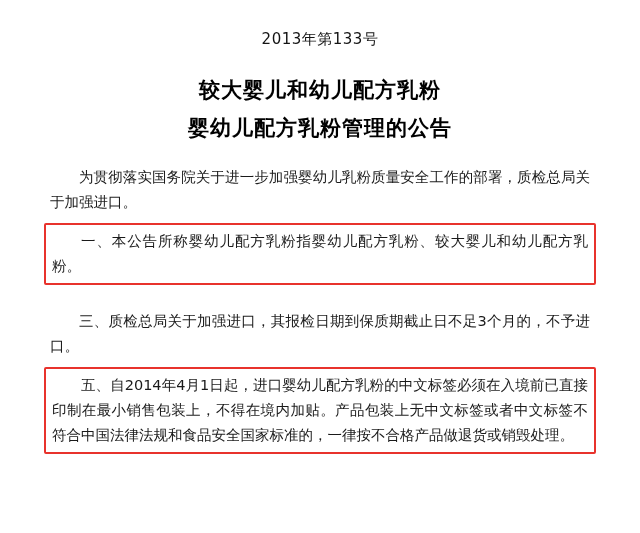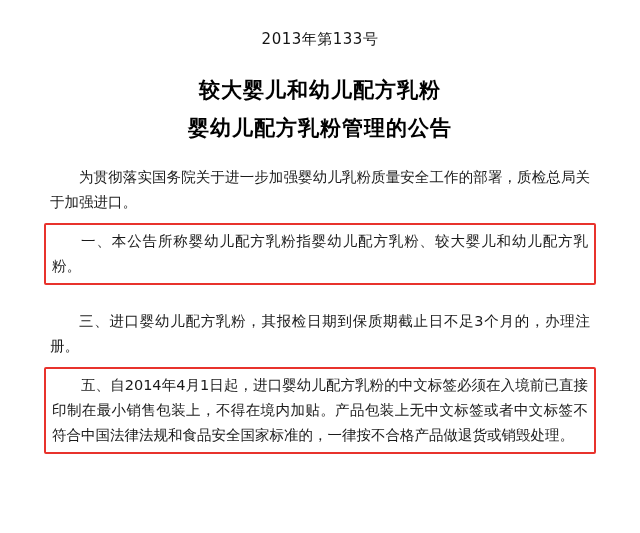--- a/index.html
+++ b/index.html
@@ -79,21 +79,21 @@
 
   <div class="body-block">
 
     <p class="para indent">为贯彻落实国务院关于进一步加强婴幼儿乳粉质量安全工作的部署，质检总局关于加强进口。</p>
 
     <div class="boxed">
       <p class="para indent">一、本公告所称婴幼儿配方乳粉指婴幼儿配方乳粉、较大婴儿和幼儿配方乳粉。</p>
     </div>
 
 
-    <p class="para indent">三、进口婴幼儿配方乳粉，其报检日期到保质期截止日不足3个月的，办理注册。</p>
+    <p class="para indent">三、质检总局关于加强进口，其报检日期到保质期截止日不足3个月的，不予进口。</p>
 
 
     <div class="boxed">
       <p class="para indent">五、自2014年4月1日起，进口婴幼儿配方乳粉的中文标签必须在入境前已直接印制在最小销售包装上，不得在境内加贴。产品包装上无中文标签或者中文标签不符合中国法律法规和食品安全国家标准的，一律按不合格产品做退货或销毁处理。</p>
     </div>
 
   </div>
 </div>
 
 </body></html>

